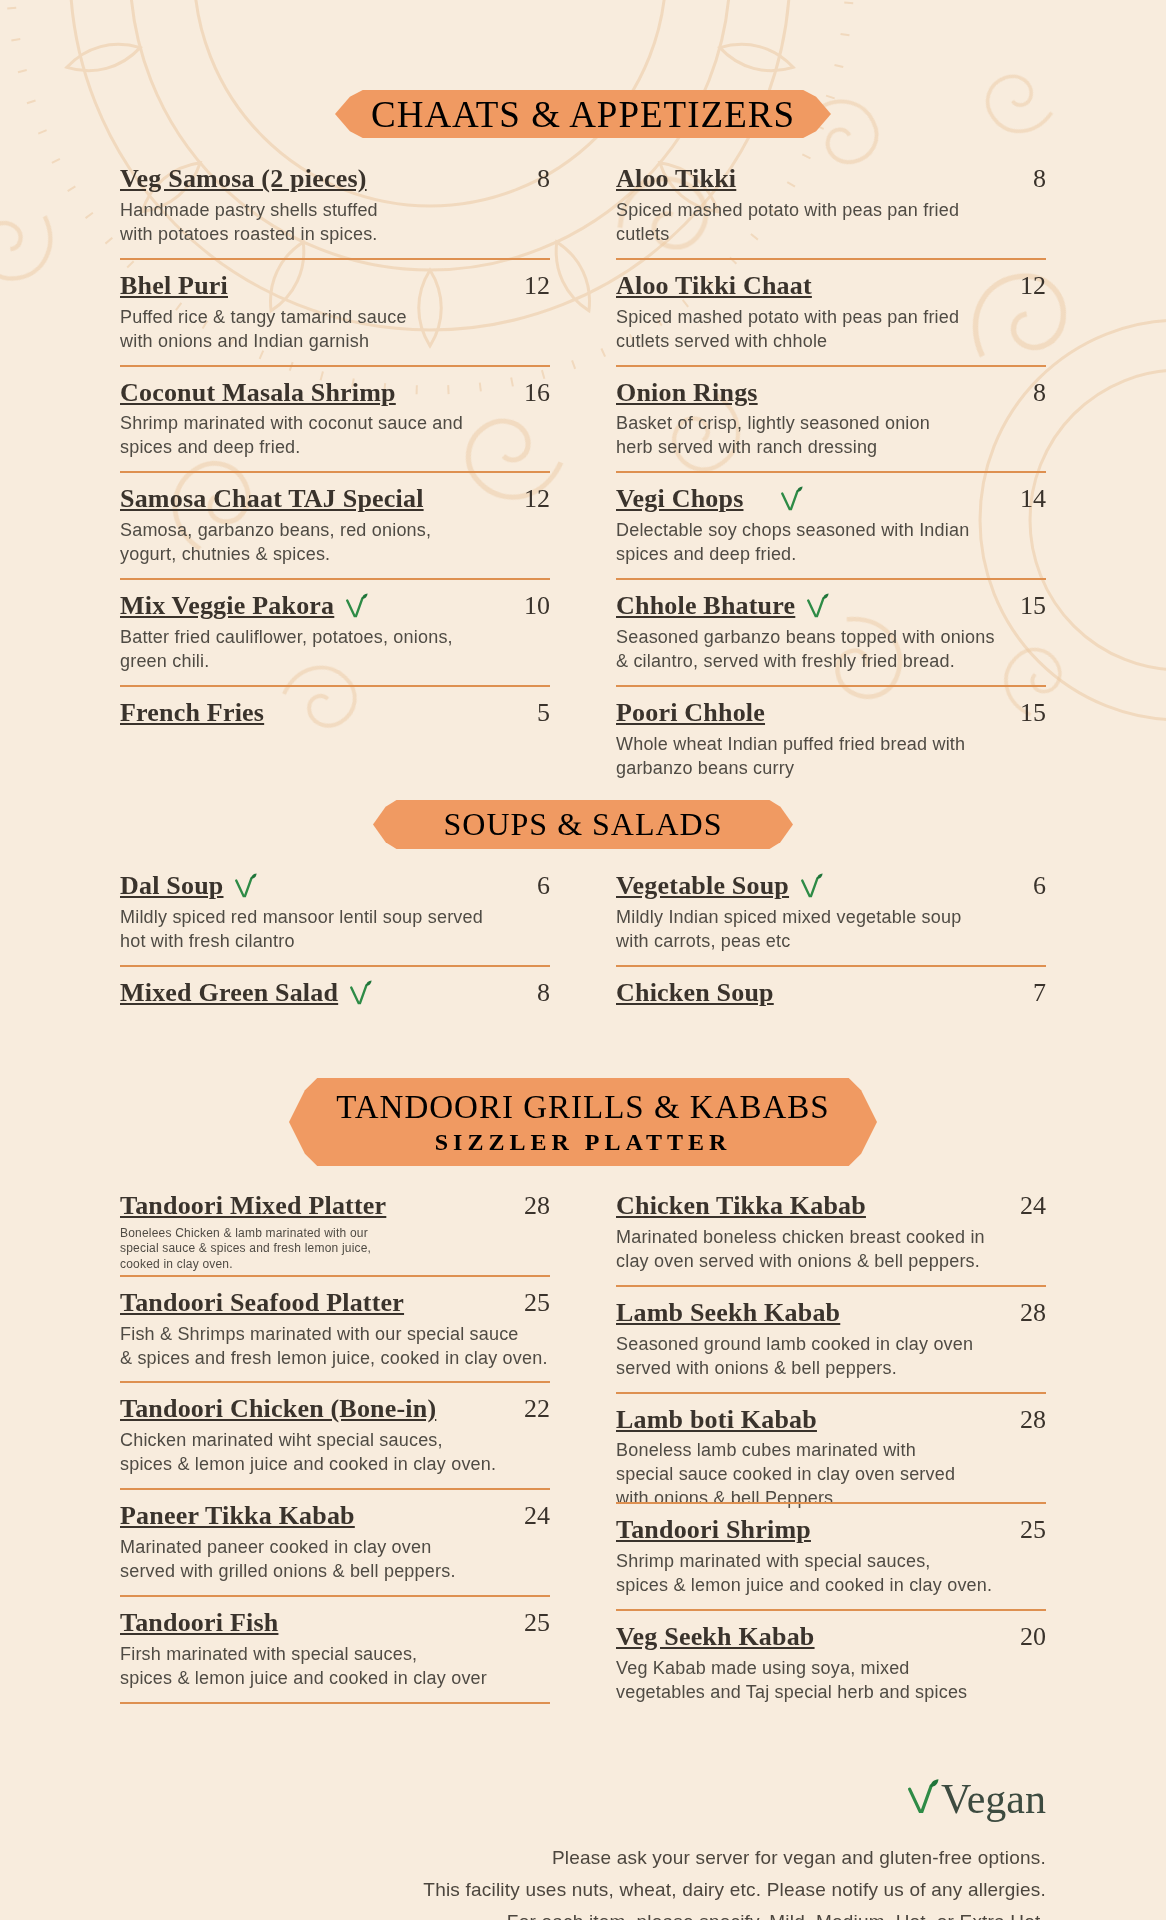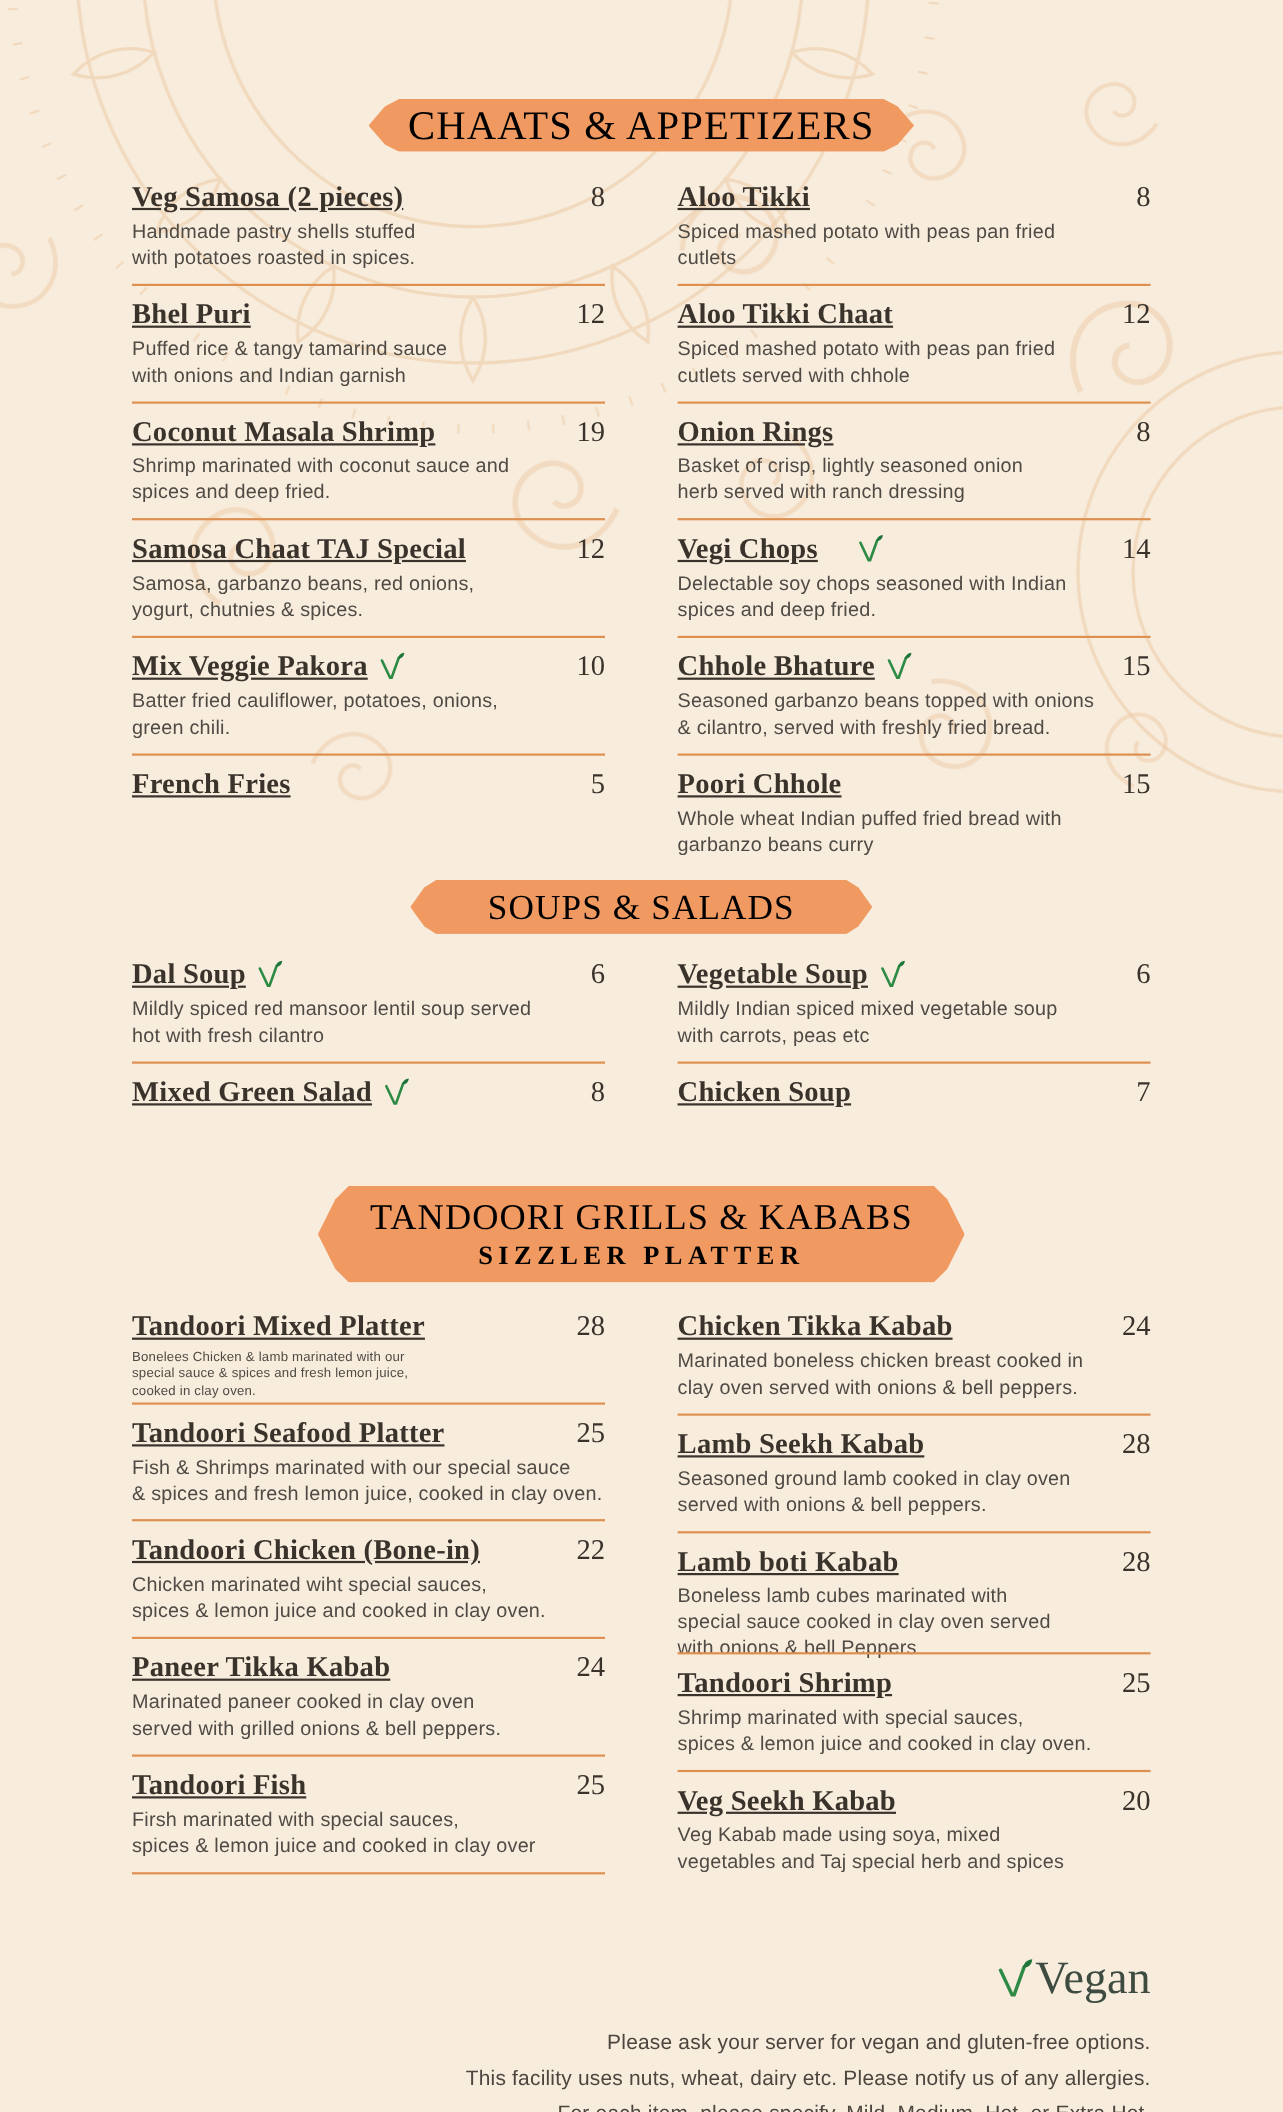--- a/index.html
+++ b/index.html
@@ -36,21 +36,21 @@
                 white-space:pre-line; letter-spacing:.2px; }
   .desc-sm { font-size:12px; line-height:1.3; }
   .divider { height:2px; background:#de9050; margin:11px 0; position:relative; }
   .divider.tight { margin-top:2px; }
   .divider.overlap { margin-top:-9px; }
 
   .vg { width:24px; height:26px; margin-left:10px; align-self:center; flex:none; }
   .vg.far { margin-left:36px; }
 
   .legend { position:absolute; top:1778px; right:120px; z-index:1;
-            display:flex; align-items:center; gap:2px; }
+            display:flex; gap:2px; }
   .legend .vg-big { width:34px; height:38px; }
   .legend-label { font:400 42px/1 "Liberation Serif", serif; color:#3d4b40; }
 
   .footer { position:absolute; top:1842px; right:120px; z-index:1; text-align:right;
             font-size:19px; line-height:1.68; color:#4c463e; letter-spacing:.2px; }
 </style>
 </head>
 <body>
 
 <svg class="deco" width="1166" height="1920" viewBox="0 0 1166 1920" aria-hidden="true">
@@ -115,21 +115,21 @@
           <span class="item-price">12</span>
         </div>
         <p class="item-desc">Puffed rice &amp; tangy tamarind sauce
 with onions and Indian garnish</p>
         <div class="divider"></div>
       </div>
 
       <div class="item">
         <div class="item-head">
           <span class="item-title">Coconut Masala Shrimp</span>
-          <span class="item-price">19</span>
+          <span class="item-price">16</span>
         </div>
         <p class="item-desc">Shrimp marinated with coconut sauce and
 spices and deep fried.</p>
         <div class="divider"></div>
       </div>
 
       <div class="item">
         <div class="item-head">
           <span class="item-title">Samosa Chaat TAJ Special</span>
           <span class="item-price">12</span>

